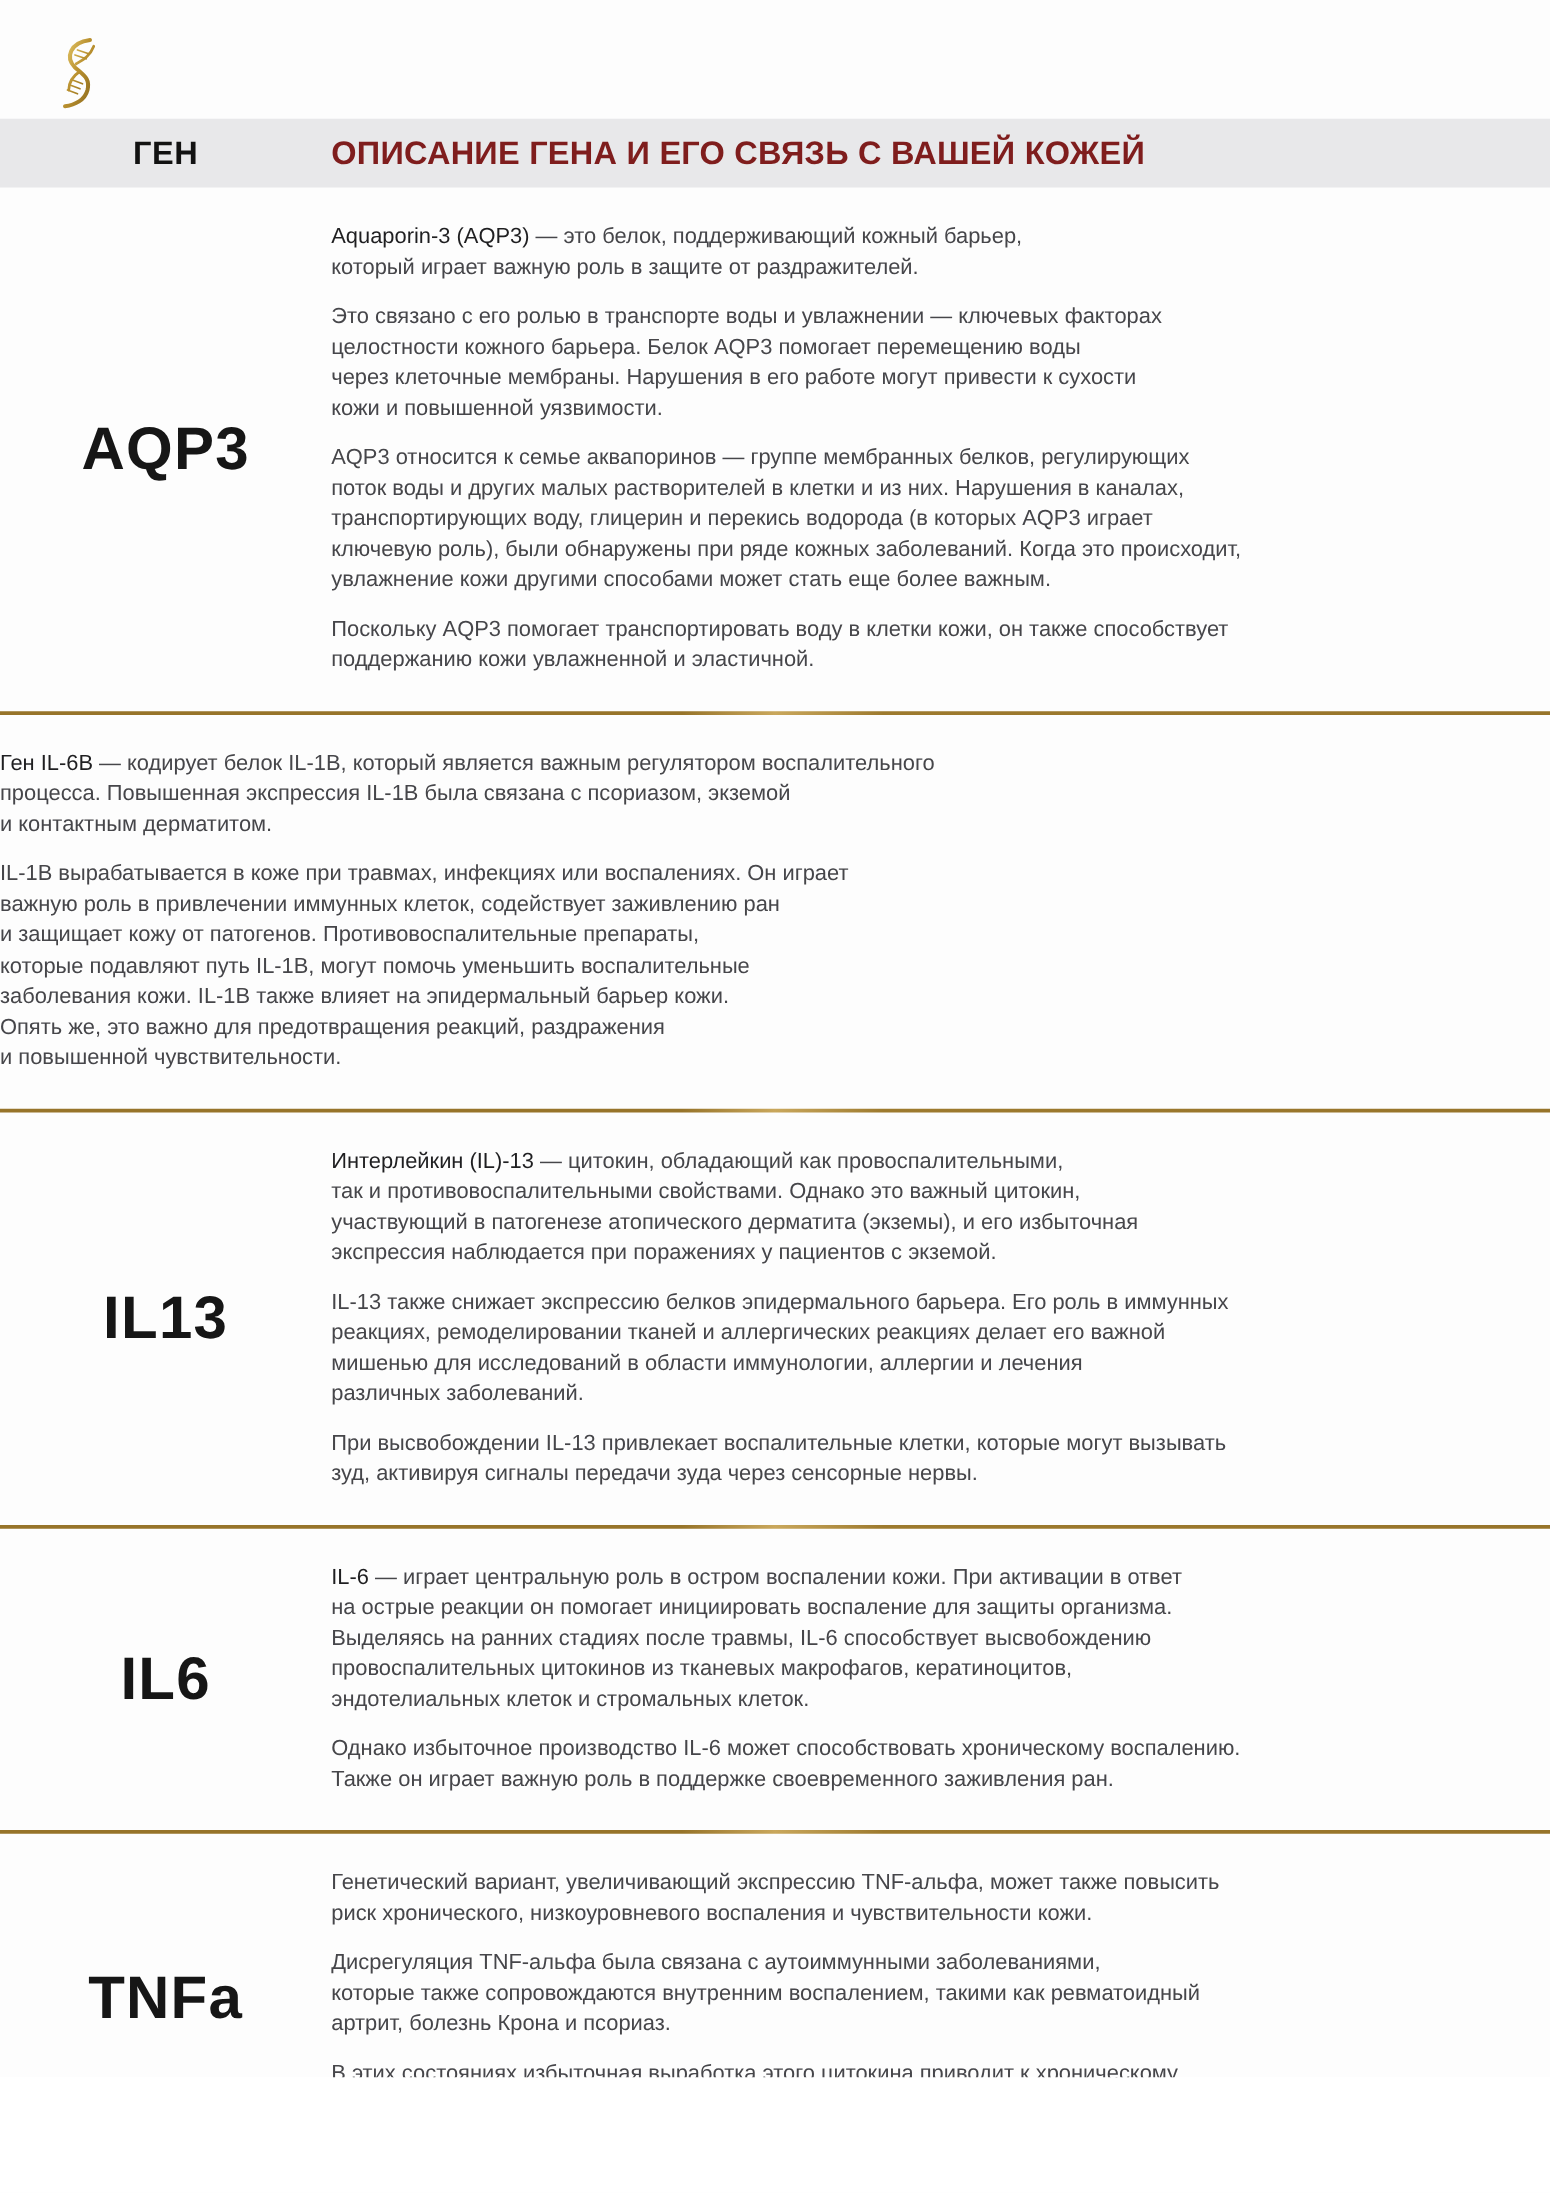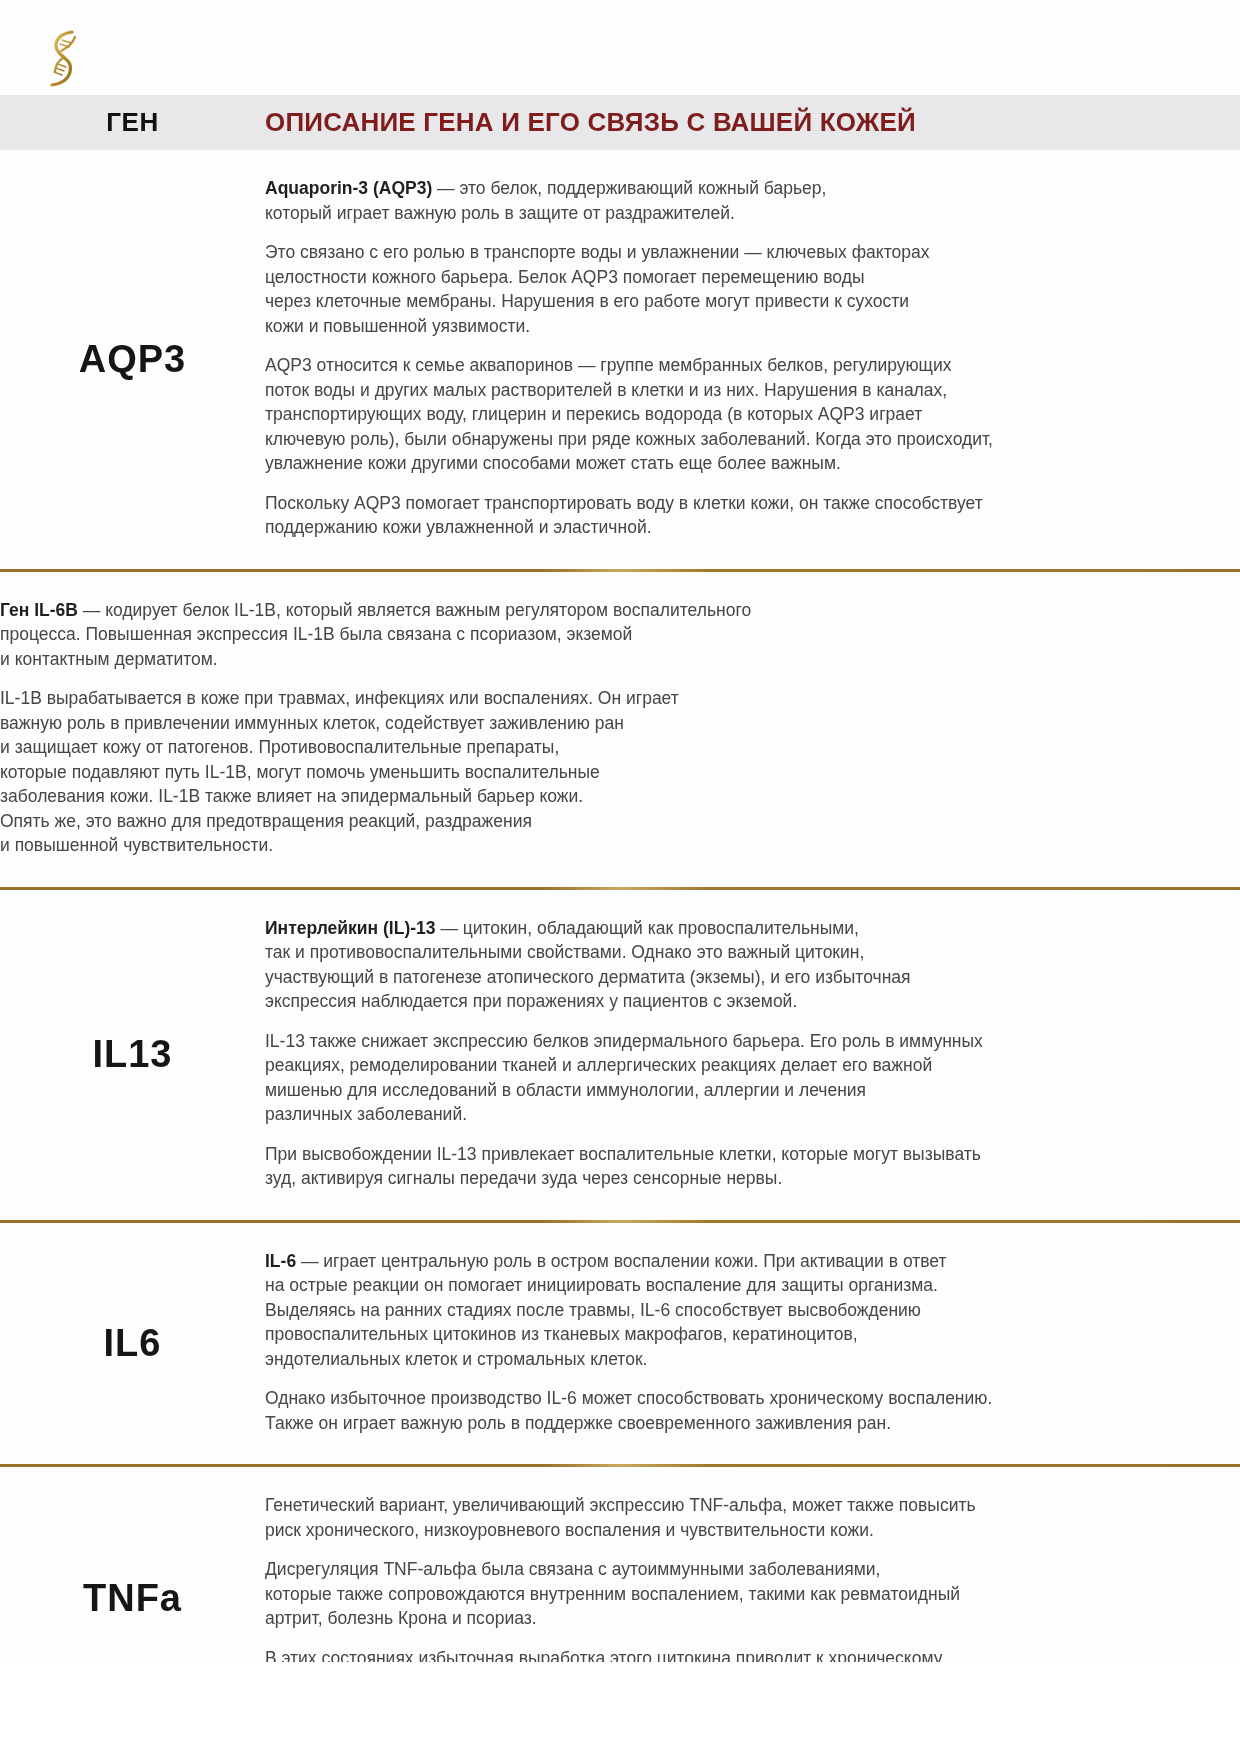--- a/index.html
+++ b/index.html
@@ -50,38 +50,38 @@
     height: 3px;
     background: linear-gradient(90deg, #97742a 0%, #97742a 44%, #c9a75c 50%, #9d7a2e 57%, #97742a 100%);
   }
   .gene-col {
     width: 265px;
     display: flex;
     align-items: center;
     justify-content: center;
   }
   .gene-label {
-    font-size: 38px;
+    font-size: 48px;
     font-weight: 600;
     color: #161616;
     letter-spacing: 1px;
   }
   .text-col {
     flex: 1;
     padding: 26px 150px 14px 0;
     font-size: 17.5px;
     line-height: 24.5px;
     color: #46464a;
   }
   .para {
     margin: 0 0 15px 0;
     white-space: pre-line;
   }
   .para .lead {
-    font-weight: 700;
+    font-weight: 400;
     color: #1f1f21;
     white-space: normal;
   }
 </style>
 </head>
 <body>
 
 <div class="page">
 
   <div class="logo">

